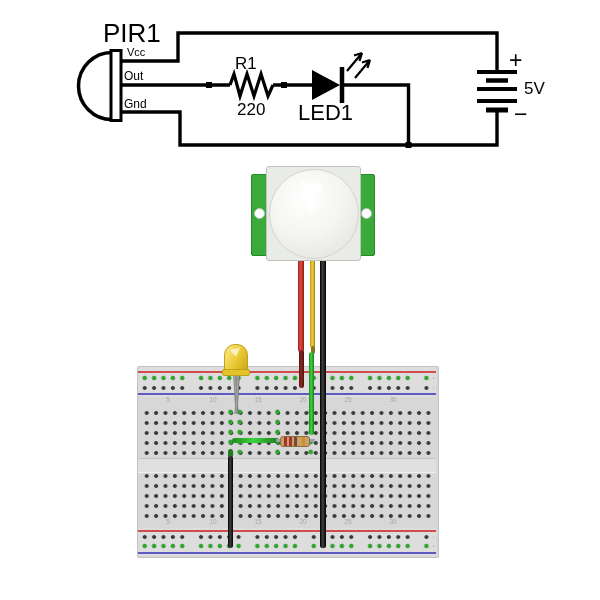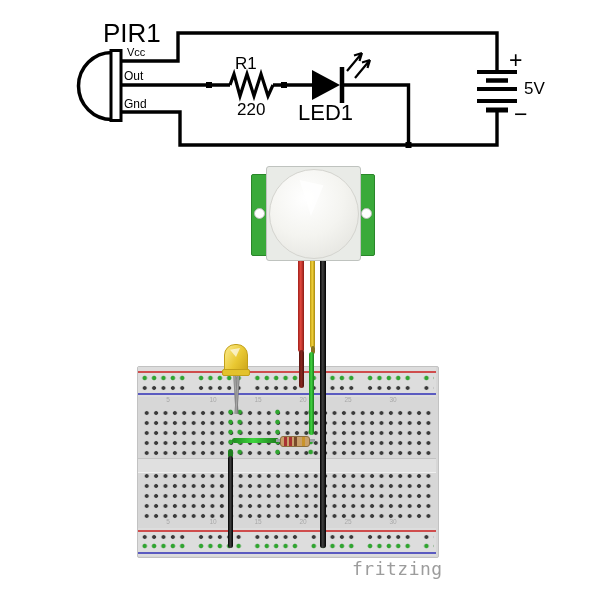--- a/index.html
+++ b/index.html
@@ -173,15 +173,14 @@
   <div class="res-lead" style="left:275.5px;top:439px;width:39px;"></div>
   <div class="res-body" style="left:280px;top:436px;width:28px;height:9px;">
     <div class="band" style="left:3px;background:#a83232;"></div>
     <div class="band" style="left:8px;background:#a83232;"></div>
     <div class="band" style="left:13px;background:#7a4b2a;"></div>
     <div class="band" style="left:21px;background:#c9932a;"></div>
   </div>
   <div class="wire w-greencap" style="left:227.5px;top:449px;width:5px;height:9px;z-index:3;"></div>
   <div class="wire w-black" style="left:227.5px;top:456px;width:5px;height:92px;z-index:3;"></div>
 
-  <div class="fritzing">fritzing</div>
 
 </div>
 
 </body></html>

